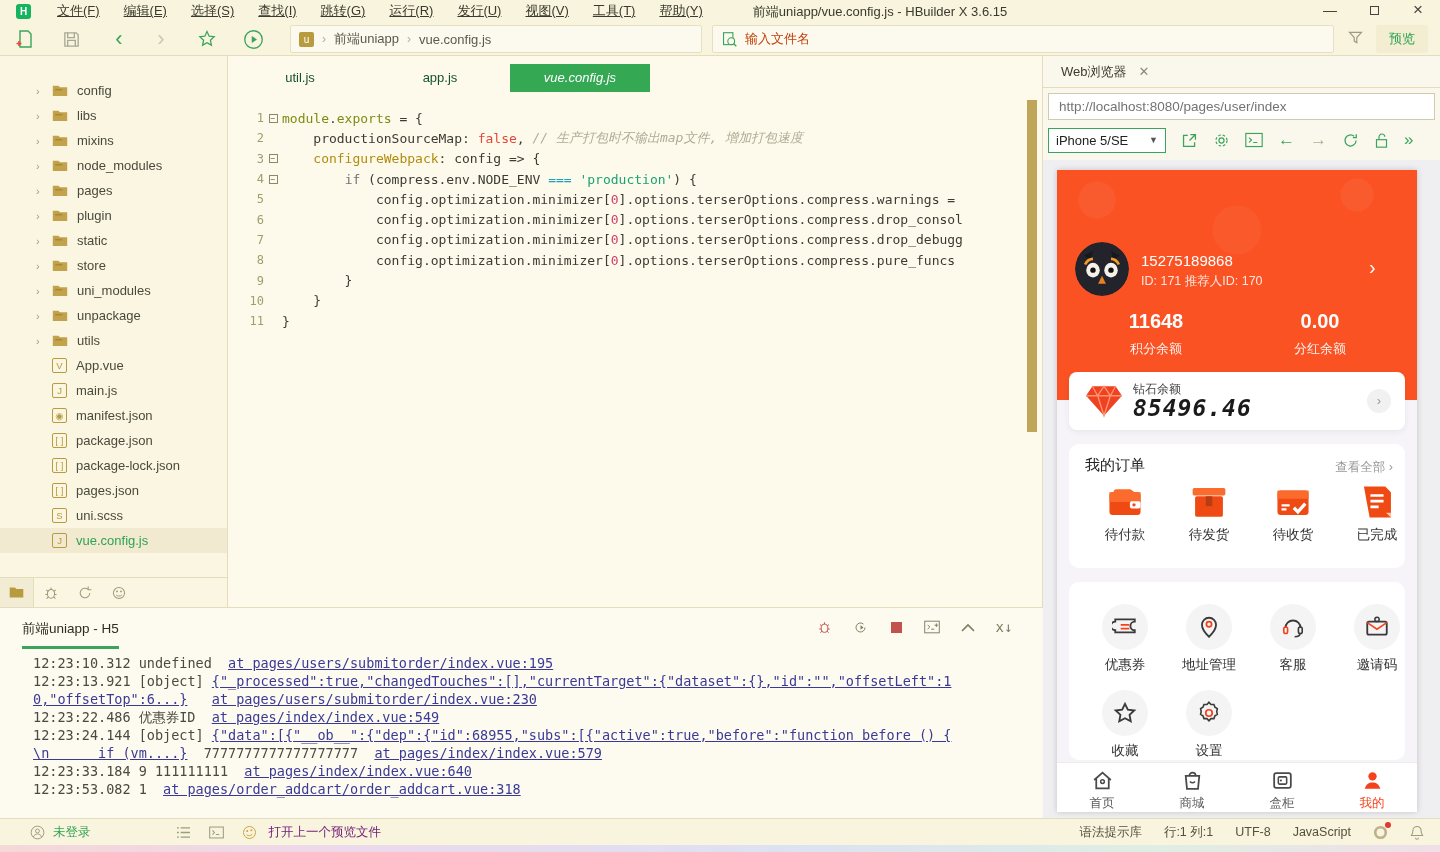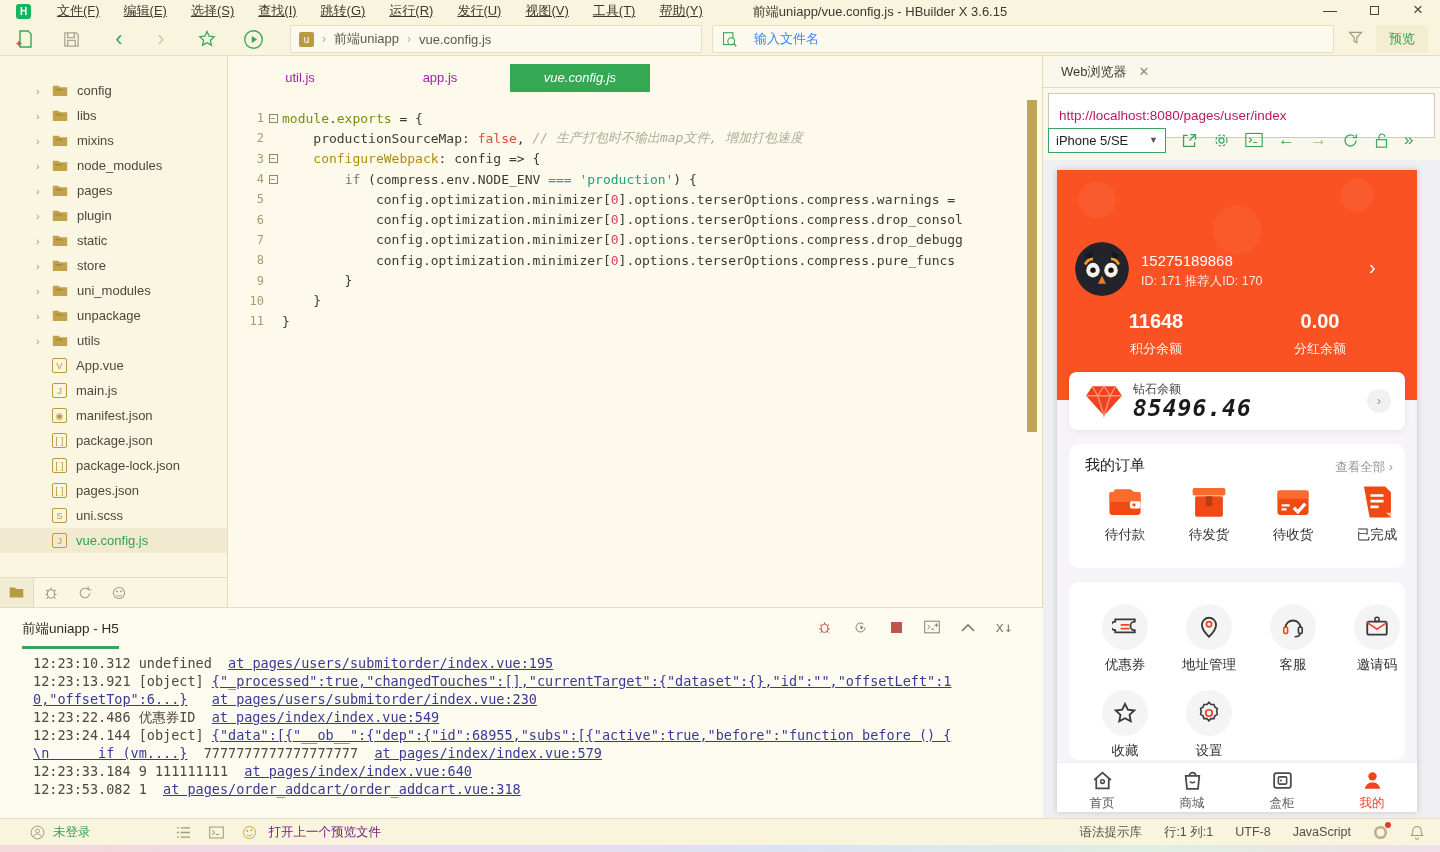--- a/index.html
+++ b/index.html
@@ -18,58 +18,58 @@
   .win-btn { width:44px; height:22px; text-align:center; line-height:20px; color:#444; font-size:14px; }
   .win-max span { display:inline-block; width:9px; height:9px; border:1.2px solid #444; margin-top:5px; }
 
   
   #toolbar { position:absolute; left:0; top:22px; width:1440px; height:34px; background:#f8f4dd; border-bottom:1px solid #e3dcbd; }
   .tb-icon { position:absolute; top:4px; width:26px; height:26px; display:flex; align-items:center; justify-content:center; font-size:18px; }
   .breadcrumb { position:absolute; left:290px; top:3px; width:412px; height:28px; background:#fcfaee; border:1px solid #e6dfc2; border-radius:2px; display:flex; align-items:center; padding:0 8px; color:#5a5a4a; }
   .crumb-sep { color:#b5ae8e; margin:0 8px; font-size:12px; }
   .proj-badge { width:15px; height:15px; background:#b89b3e; color:#fff; border-radius:2px; font-size:10px; text-align:center; line-height:15px; }
   .file-search { position:absolute; left:712px; top:3px; width:622px; height:28px; background:#fcfaee; border:1px solid #e6dfc2; border-radius:2px; display:flex; align-items:center; padding:0 8px; }
-  .file-search .ph { color:#3b82f6; margin-left:16px; }
+  .file-search .ph { color:#c2410c; margin-left:7px; }
   #preview-btn { position:absolute; right:12px; top:3px; width:52px; height:28px; background:#f3edd2; border-radius:3px; color:#2fa353; text-align:center; line-height:28px; }
   #funnel { position:absolute; right:76px; top:7px; }
 
   
   #sidebar { position:absolute; left:0; top:56px; width:228px; height:551px; background:#faf6e2; border-right:1px solid #e3dcbd; }
   #tree { position:absolute; top:22px; left:0; width:100%; }
   .tree-row { height:25px; display:flex; align-items:center; padding-left:36px; color:#4a4a3c; cursor:default; white-space:nowrap; }
   .tree-row .chev { color:#a39c7a; width:16px; font-size:11px; }
   .tree-row .f-icon { margin-right:9px; display:flex; }
   .tree-row.selected { background:#f1ead0; color:#2fa353; }
   .file-row { padding-left:52px; }
   .badge-icon { min-width:15px; height:15px; border:1px solid #b89b3e; color:#b89b3e; border-radius:2px; font-size:9.5px; text-align:center; line-height:13px; padding:0 1px; background:transparent; }
   #sidebar-tabs { position:absolute; left:0; bottom:0; width:100%; height:30px; border-top:1px solid #e3dcbd; display:flex; align-items:center; }
   .side-tab { width:34px; height:30px; display:flex; align-items:center; justify-content:center; color:#9c9c7e; }
   .side-tab.active { background:#f3ecd4; border-right:1px solid #e3dcbd; }
 
   
   #editor { position:absolute; left:228px; top:56px; width:815px; height:551px; background:#fdfaeb; border-right:1px solid #e3dcbd; overflow:hidden; }
   #ed-tabs { position:absolute; left:2px; top:8px; height:28px; display:flex; }
-  .ed-tab { width:140px; height:28px; text-align:center; line-height:28px; color:#a21caf; }
+  .ed-tab { width:140px; height:28px; text-align:center; line-height:28px; color:#14532d; }
   .ed-tab.active { background:#35a854; color:#fff; font-style:italic; }
   #code { position:absolute; left:0; top:52px; width:100%; font-family:"DejaVu Sans Mono", monospace; font-size:13px; }
   .code-line { height:20.3px; display:flex; align-items:center; white-space:pre; }
   .gutter { width:36px; text-align:right; color:#a39c6d; font-size:12px; flex:none; }
   .foldcol { width:18px; flex:none; display:flex; justify-content:center; }
   .foldbox { width:9px; height:9px; border:1px solid #8a8a6a; font-size:8px; line-height:7px; text-align:center; color:#6a6a52; background:#fdfaeb; }
   .seg-ident { color:#7f8a13; } .seg-plain { color:#3b3b33; } .seg-bool { color:#e2483c; }
   .seg-comment { color:#b0ab97; font-style:italic; } .seg-prop { color:#b08c0e; }
   .seg-kw { color:#737373; } .seg-op { color:#18a3b8; } .seg-str { color:#18a377; } .seg-num { color:#d23f6e; }
   #ed-scrollbar { position:absolute; right:5px; top:44px; width:10px; height:332px; background:#bfa557; }
 
   
   #browser { position:absolute; left:1043px; top:56px; width:397px; height:762px; background:#faf8ec; }
   #b-tabrow { position:absolute; left:0; top:0; width:100%; height:32px; border-bottom:1px solid #e3dcbd; display:flex; align-items:center; }
   #b-tab { display:flex; align-items:center; padding:0 14px 0 18px; color:#3a3a2e; }
   #b-tab .close { margin-left:12px; color:#8a8a74; }
-  #url-bar { position:absolute; left:5px; top:37px; width:387px; height:45px; background:#fff; border:1px solid #cfcabm; border:1px solid #cfcab0; display:flex; align-items:center; padding:0 10px; color:#be185d; font-size:13.5px; }
+  #url-bar { position:absolute; left:5px; top:37px; width:387px; height:27px; background:#fff; border:1px solid #cfcabm; border:1px solid #cfcab0; display:flex; align-items:center; padding:0 10px; color:#737373; font-size:13.5px; }
   #device-row { position:absolute; left:5px; top:69px; width:387px; height:30px; display:flex; align-items:center; }
   #device-select { width:118px; height:25px; border:1px solid #3aa45c; background:#fff; display:flex; align-items:center; justify-content:space-between; padding:0 7px; color:#222; }
   #device-select .arrow { color:#555; font-size:9px; }
   .dev-icon { margin-left:15px; display:flex; align-items:center; color:#3aa45c; font-size:17px; }
   .dev-icon.gray { color:#b3ae93; }
   #viewport { position:absolute; left:0; top:104px; width:397px; height:658px; background:#efeff2; }
   #phone { position:absolute; left:14px; top:10px; width:360px; height:642px; background:#f6f4f8; box-shadow:0 0 6px rgba(0,0,0,.18); overflow:hidden; }
 
   
   #ph-header { position:absolute; left:0; top:0; width:360px; height:230px; background:#fa5223;

